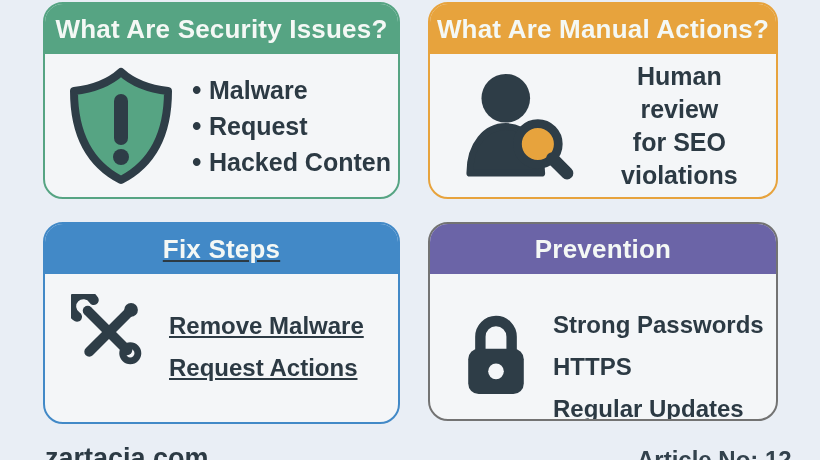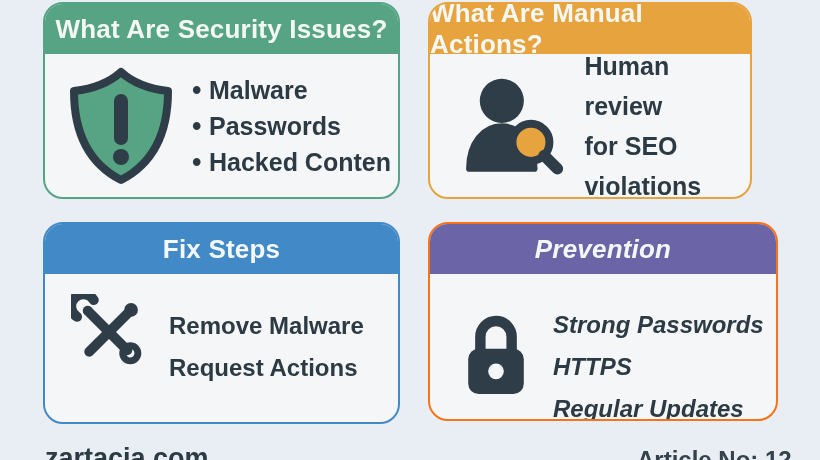--- a/index.html
+++ b/index.html
@@ -28,26 +28,26 @@
     display:flex;align-items:center;
     box-sizing:border-box;
   }
   
   .c-green { border:2px solid #56a483; }
   .c-green .card-header{ background:#56a483; }
   .c-orange{ border:2px solid #e7a33d; }
   .c-orange .card-header{ background:#e7a33d; }
   .c-blue  { border:2px solid #4289c7; }
   .c-blue .card-header{ background:#4289c7; }
-  .c-purple{ border:2px solid #f97316;font-style:italic; }
+  .c-purple{ border:2px solid #737373; }
   .c-purple .card-header{ background:#6b64a7; }
 
   #card-security{ left:43px; top:2px;  width:357px; height:197px; }
-  #card-manual  { left:428px;top:2px;  width:324px; height:197px; }
-  #card-fix     { left:43px; top:222px;width:357px; height:202px; }
+  #card-manual  { left:428px;top:2px;  width:350px; height:197px;text-align:center; }
+  #card-fix     { left:43px; top:222px;width:357px; height:202px;text-decoration:underline; }
   #card-prevent { left:428px;top:222px;width:350px; height:199px; }
 
   #card-security .card-body{ height:143px; padding-left:21px; gap:16px; }
   #card-manual   .card-body{ height:143px; padding-left:33px; gap:8px;  }
   #card-fix      .card-body{ height:145px; padding-left:26px; gap:22px; }
   #card-prevent  .card-body{ height:185px; padding-left:33px; gap:24px; }
 
   ul.plain{ list-style:none; margin:0; padding:0; }
 
   .bullet-list{ padding-top:12px; }
@@ -58,21 +58,21 @@
   .bullet-list li::before{ content:"\2022\00a0"; font-size:27px; }
 
   .step-list{ padding-top:14px; }
   .step-list li{
     font-size:24px;font-weight:700;line-height:42px;
     white-space:nowrap;
   }
 
   .desc{
     margin:12px;
-    font-size:25px;font-weight:700;line-height:40px;
+    font-size:25px;font-weight:700;line-height:33px;
     white-space:pre-line;
   }
 
   .icon-tools{ margin-bottom:30px; }
   .icon-lock{ margin-bottom:26px; }
 
   .footer-site{
     position:absolute;left:45px;top:443px;
     font-size:27px;font-weight:700;color:#2c3a44;
   }
@@ -89,21 +89,21 @@
   <div class="card c-green" id="card-security">
     <div class="card-header">What Are Security Issues?</div>
     <div class="card-body">
       <svg width="110" height="120" viewBox="0 0 110 120">
         <path d="M55 6 C67 17 84 23 102 25 C102 62 90 96 55 114 C20 96 8 62 8 25 C26 23 43 17 55 6 Z" fill="#56a483" stroke="#2e3d47" stroke-width="8" stroke-linejoin="round"></path>
         <line x1="55" y1="35" x2="55" y2="72" stroke="#2e3d47" stroke-width="14" stroke-linecap="round"></line>
         <circle cx="55" cy="91" r="8" fill="#2e3d47"></circle>
       </svg>
       <ul class="plain bullet-list">
         <li>Malware</li>
-        <li>Passwords</li>
+        <li>Request</li>
         <li>Hacked Conten</li>
       </ul>
     </div>
   </div>
 
   <div class="card c-orange" id="card-manual">
     <div class="card-header">What Are Manual Actions?</div>
     <div class="card-body">
       <svg width="112" height="114" viewBox="0 0 115 115">
         <circle cx="44" cy="29" r="25" fill="#2e3d47"></circle>

